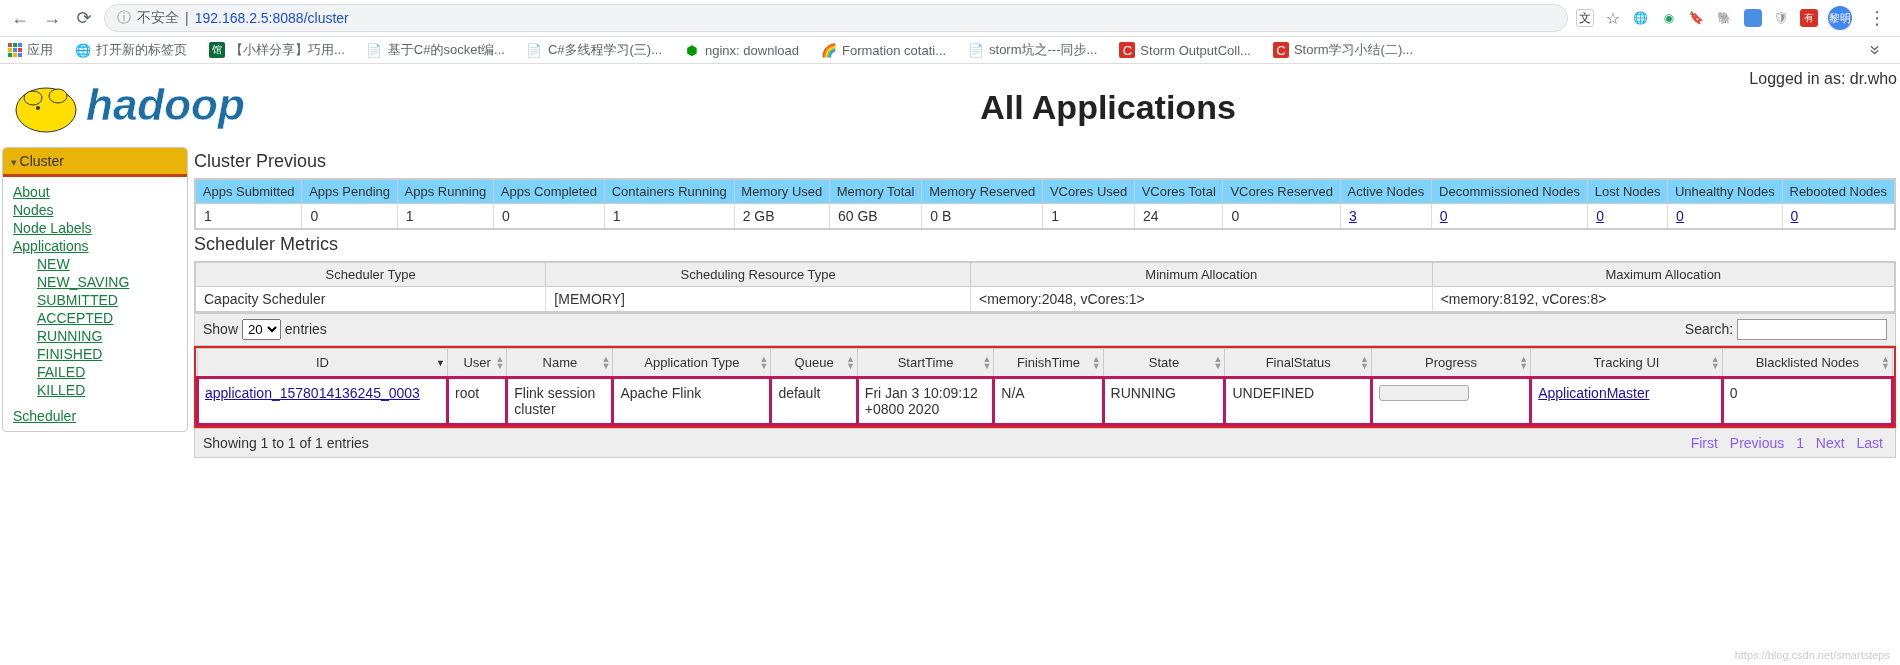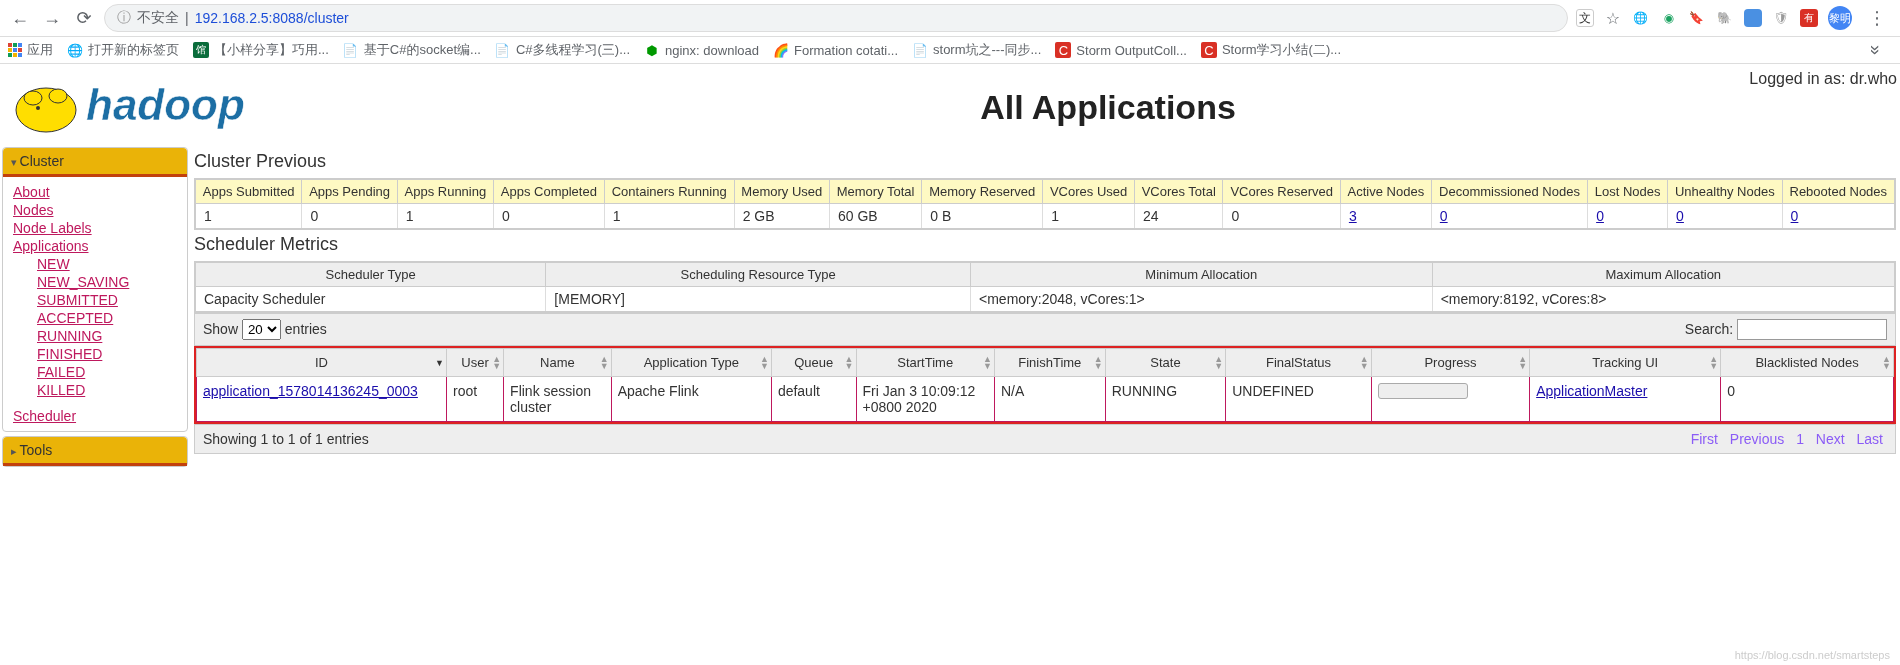--- a/index.html
+++ b/index.html
@@ -9,21 +9,21 @@
     .browser-toolbar { display: flex; align-items: center; padding: 4px 8px; gap: 8px; border-bottom: 1px solid #ddd; }
     .nav-btn { width: 24px; height: 24px; display: flex; align-items: center; justify-content: center; color: #5f6368; cursor: pointer; font-size: 18px; }
     .url-bar { flex: 1; display: flex; align-items: center; gap: 6px; padding: 4px 12px; border-radius: 14px; background: #f1f3f4; border: 1px solid #ddd; font-size: 14px; }
     .url-bar .insecure { color: #5f6368; }
     .ext-icons { display: flex; align-items: center; gap: 10px; }
     .ext-icon { width: 18px; height: 18px; display: flex; align-items: center; justify-content: center; border-radius: 3px; font-size: 12px; }
     .avatar-icon { width: 24px; height: 24px; border-radius: 50%; background: #4285f4; color: #fff; display: flex; align-items: center; justify-content: center; font-size: 11px; }
     .menu-dots { color: #5f6368; font-size: 18px; padding: 0 6px; cursor: pointer; }
     
     
-    .bookmarks-bar { display: flex; align-items: center; padding: 4px 8px; gap: 14px; border-bottom: 1px solid #ddd; font-size: 13px; color: #5f6368; }
+    .bookmarks-bar { display: flex; align-items: center; padding: 4px 8px; gap: 22px; border-bottom: 1px solid #ddd; font-size: 13px; color: #5f6368; }
     .bookmark { display: flex; align-items: center; gap: 5px; cursor: pointer; white-space: nowrap; }
     .bookmark-icon { width: 16px; height: 16px; display: flex; align-items: center; justify-content: center; font-size: 13px; }
     .apps-icon { display: grid; grid-template-columns: repeat(3,4px); grid-template-rows: repeat(3,4px); gap: 1px; }
     .apps-icon span { background: #db4437; }
     .apps-icon span:nth-child(2){background:#0f9d58;} .apps-icon span:nth-child(3){background:#4285f4;}
     .apps-icon span:nth-child(4){background:#f4b400;} .apps-icon span:nth-child(5){background:#4285f4;} .apps-icon span:nth-child(6){background:#db4437;}
     .apps-icon span:nth-child(7){background:#0f9d58;} .apps-icon span:nth-child(8){background:#f4b400;} .apps-icon span:nth-child(9){background:#4285f4;}
     
     
     .page-header { display: flex; align-items: flex-start; }
@@ -35,51 +35,51 @@
     
     
     .sidebar { width: 190px; padding: 2px; }
     .panel { border: 1px solid #ccc; border-radius: 4px; margin-bottom: 4px; }
     .panel-header { background: #eab308; border-bottom: 3px solid #c2410c; padding: 5px 8px; font-size: 14px; cursor: pointer; border-radius: 4px 4px 0 0; }
     .panel-header::before { content: "▾ "; color: #555; font-size: 11px; }
     .panel-header.collapsed::before { content: "▸ "; }
     .panel-body { padding: 6px 10px; }
     .nav-list { list-style: none; }
     .nav-list li { padding: 1px 0; }
-    .nav-list a { color: #be185d; text-decoration: underline; font-size: 14px; }
+    .nav-list a { color: #15803d; text-decoration: underline; font-size: 14px; }
     .nav-sub { padding-left: 24px; }
     .nav-sep { height: 8px; }
     
     
     .content-area { flex: 1; padding: 2px 4px; }
     .section-title { font-size: 18px; color: #333; margin: 4px 0 6px; font-weight: normal; }
     
     
     .metrics-table { width: 100%; border-collapse: collapse; border: 2px solid #ccc; }
-    .metrics-table th { background: #fef9c3; border: 1px solid #ccc; padding: 4px 6px; font-size: 13px; font-weight: normal; text-align: center; }
+    .metrics-table th { background: #7dd3fc; border: 1px solid #ccc; padding: 4px 6px; font-size: 13px; font-weight: normal; text-align: center; }
     .metrics-table td { border: 1px solid #ddd; padding: 4px 8px; font-size: 14px; text-align: left; }
     .metrics-table a { color: #1a0dab; text-decoration: underline; }
     
     
     .sched-table { width: 100%; border-collapse: collapse; border: 2px solid #ccc; }
     .sched-table th { background: #eee; border: 1px solid #ccc; padding: 4px 6px; font-size: 13px; font-weight: normal; text-align: center; }
     .sched-table td { border: 1px solid #ddd; padding: 4px 8px; font-size: 14px; text-align: left; }
     
     
     .dt-controls { background: #eee; border: 1px solid #ccc; padding: 5px 8px; display: flex; justify-content: space-between; align-items: center; font-size: 14px; }
     .dt-controls select { padding: 1px; }
     .dt-controls input { width: 150px; padding: 2px; border: 1px solid #999; }
     
     
     .apps-table-wrap { border: 2px solid #d22; border-top: 2px solid #d22; }
     .apps-table { width: 100%; border-collapse: collapse; }
     .apps-table th { background: #eee; border: 1px solid #ccc; padding: 6px 4px; font-size: 13px; font-weight: normal; text-align: center; position: relative; }
     .apps-table th .sort-arrows { position: absolute; right: 2px; top: 50%; transform: translateY(-50%); font-size: 9px; color: #999; line-height: 7px; cursor: pointer; }
     .apps-table th.sorted .sort-arrows { color: #333; }
-    .apps-table td { border: 1px solid #be185d; padding: 6px 6px; font-size: 14px; vertical-align: top; text-align: left; }
+    .apps-table td { border: 3px solid #be185d; padding: 6px 6px; font-size: 14px; vertical-align: top; text-align: left; }
     .apps-table td a { color: #1a0dab; text-decoration: underline; }
     .progress-cell { width: 90px; height: 16px; background: #eee; border: 1px solid #aaa; border-radius: 3px; display: inline-block; }
     
     
     .dt-footer { background: #eee; border: 1px solid #ccc; padding: 6px 8px; display: flex; justify-content: space-between; align-items: center; font-size: 14px; }
     .dt-footer .pager { color: #8b5cf6; }
     .dt-footer .pager span { margin: 0 4px; }
     
     .body-row { display: flex; align-items: flex-start; }
     
@@ -204,23 +204,20 @@
           <li><a href="#">RUNNING</a></li>
           <li><a href="#">FINISHED</a></li>
           <li><a href="#">FAILED</a></li>
           <li><a href="#">KILLED</a></li>
         </ul>
         <div class="nav-sep"></div>
         <ul class="nav-list">
           <li><a href="#">Scheduler</a></li>
         </ul>
       </div>
-    </div>
-    <div class="panel">
-      <div class="panel-header collapsed">Tools</div>
     </div>
   </div>
 
   <div class="content-area">
 
     <div class="section-title">Cluster Previous</div>
     <table class="metrics-table">
       <thead>
           <tr id="cm-headers">
             <th>Apps Submitted</th>

